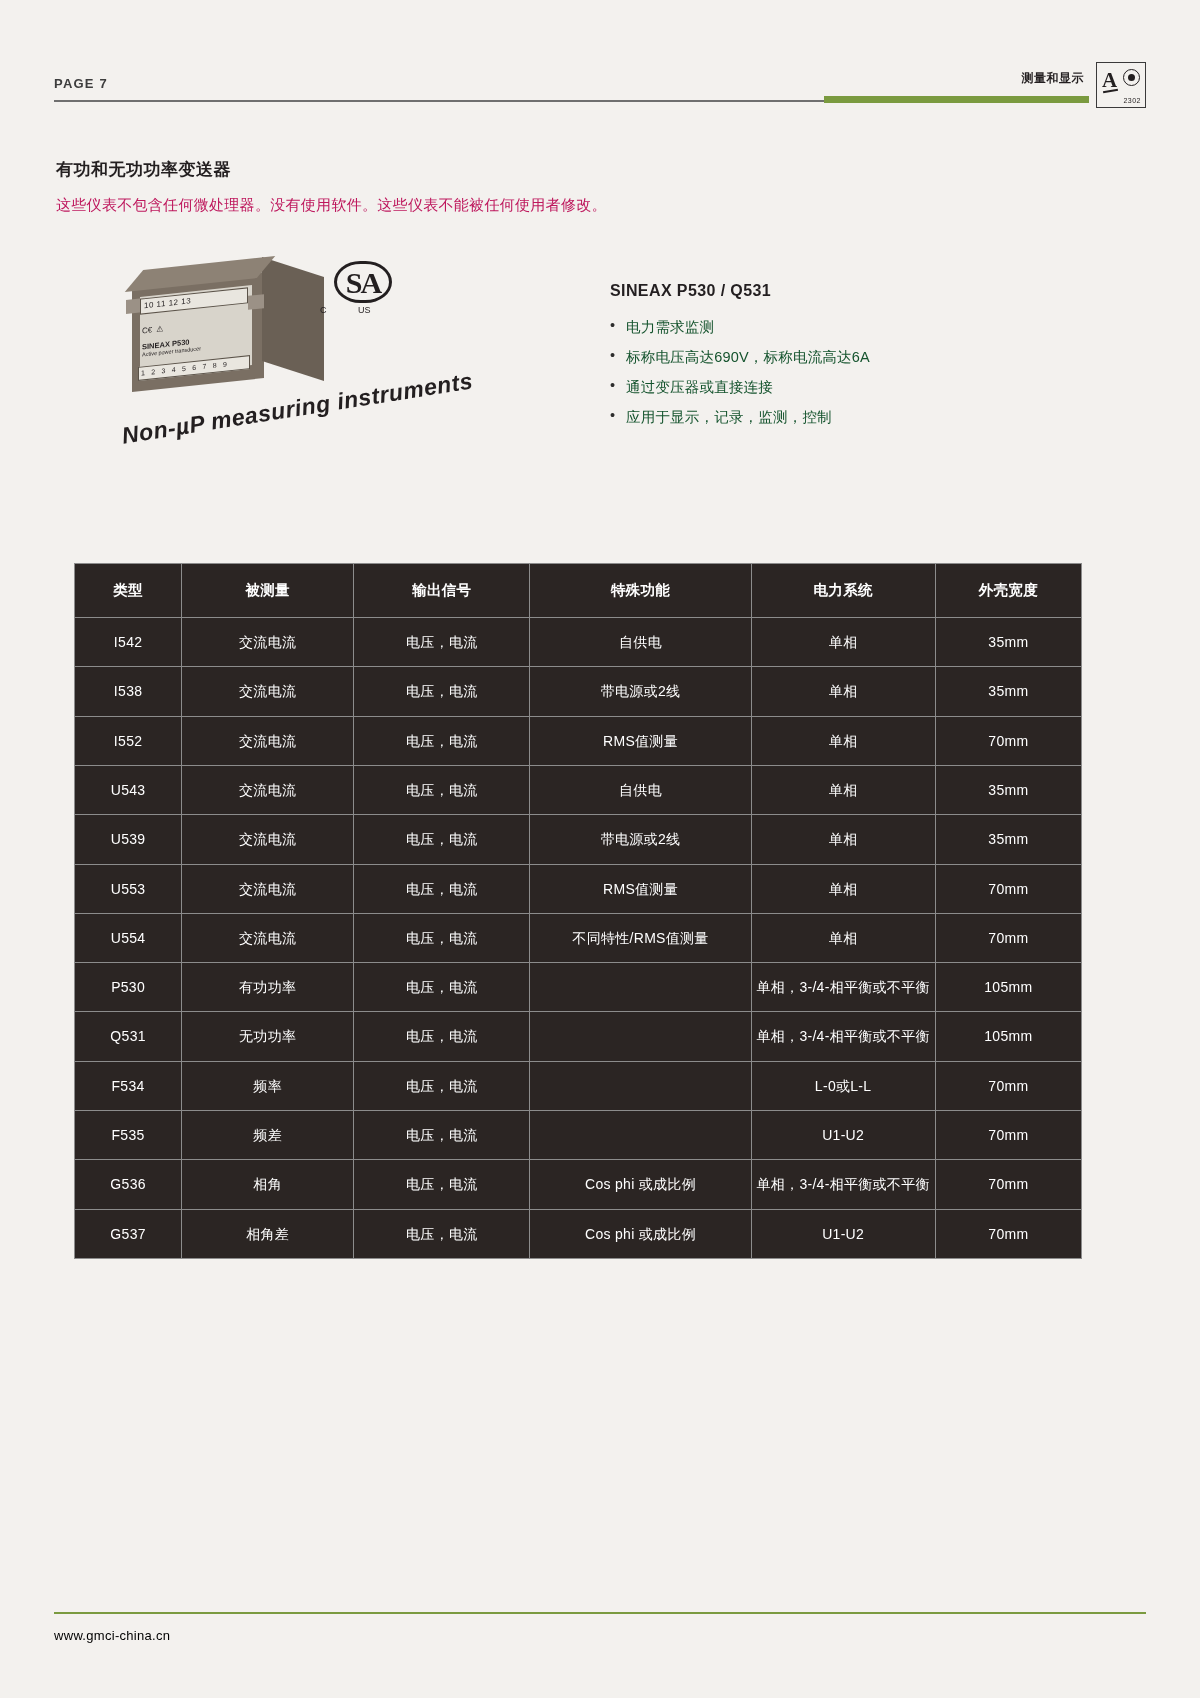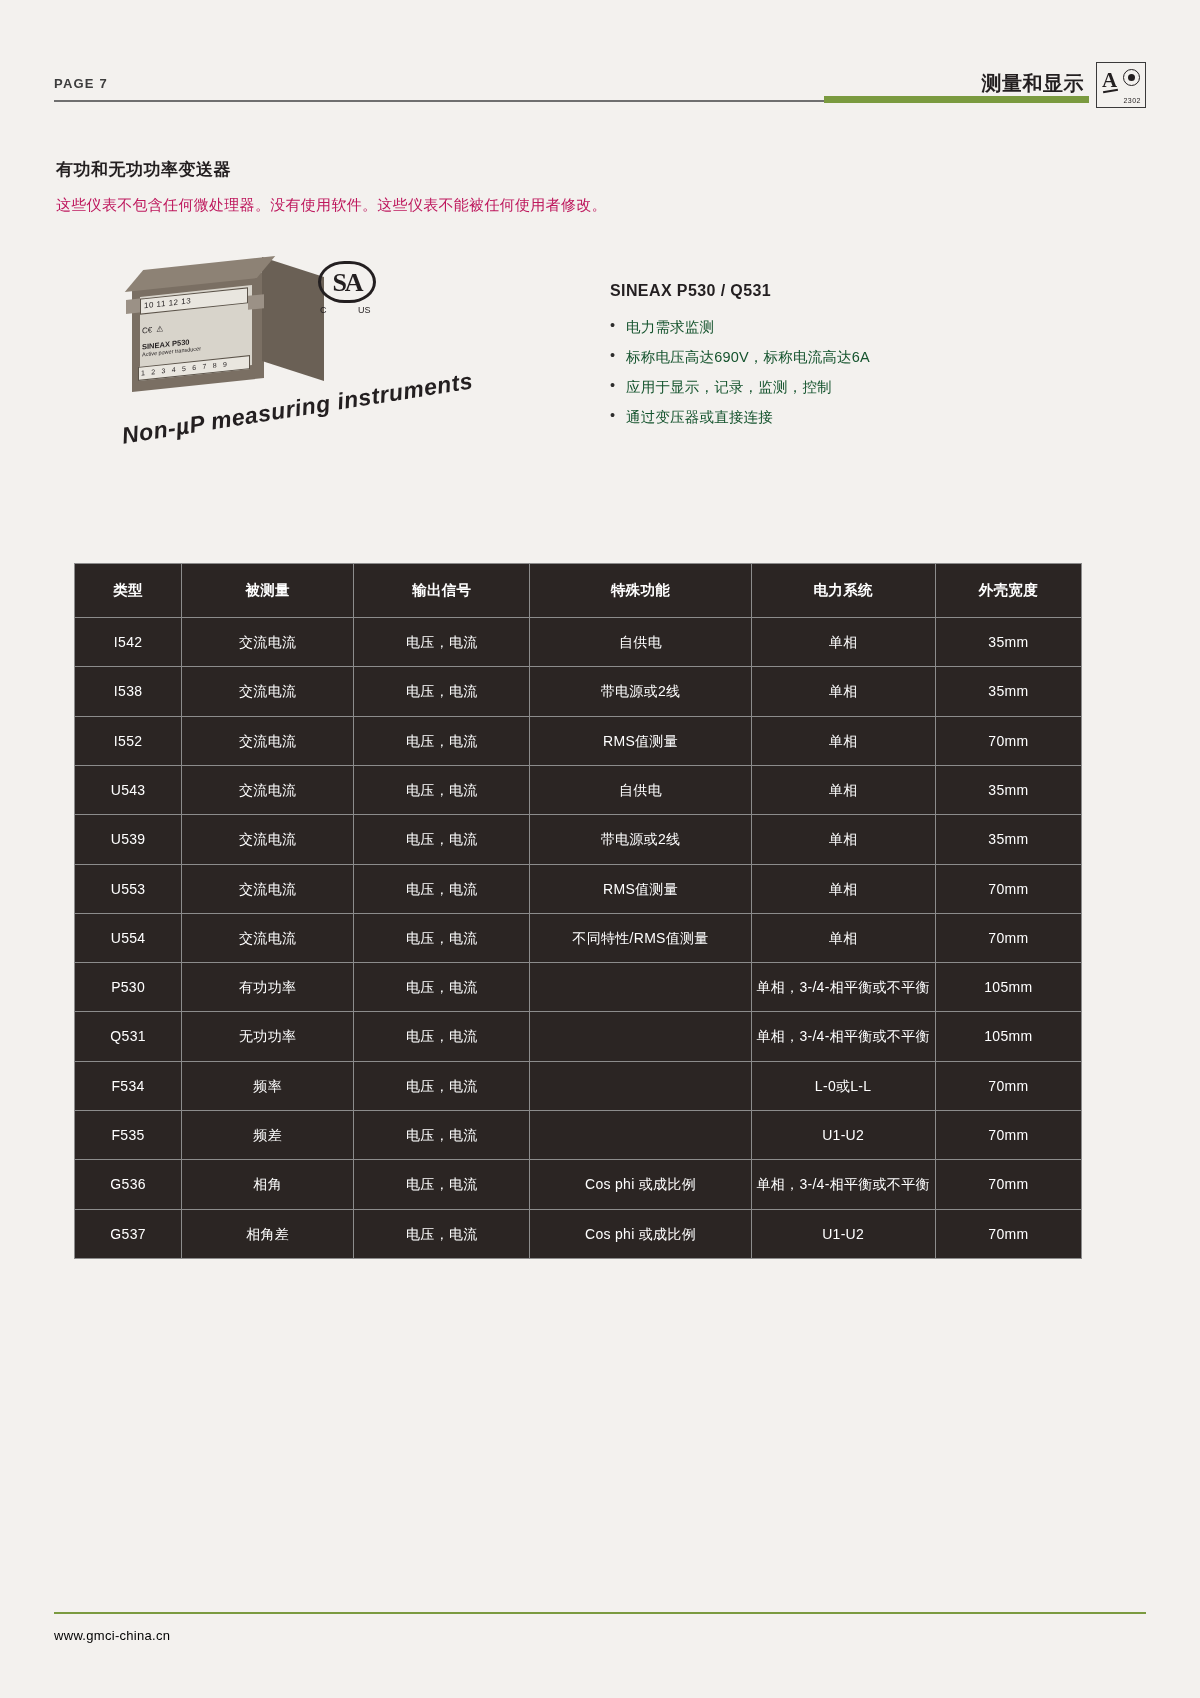--- a/index.html
+++ b/index.html
@@ -52,21 +52,21 @@
     left: 770px;
     top: 34px;
     width: 265px;
     height: 7px;
     background: #7a9a3f;
   }
   .header-title {
     position: absolute;
     right: 62px;
     top: 8px;
-    font-size: 20px;
+    font-size: 12px;
     font-weight: bold;
     color: #231f20;
     letter-spacing: 0.5px;
   }
   .logo-box {
     position: absolute;
     right: 0;
     top: 0;
     width: 50px;
     height: 46px;
@@ -234,25 +234,25 @@
 
   .csa {
     position: absolute;
     left: 228px;
     top: 6px;
     width: 62px;
     height: 60px;
   }
   .csa-mark {
     position: absolute;
-    left: 0; top: 0;
+    left: 16px; top: 0;
     width: 58px; height: 42px;
     border: 3px solid #231f20;
     border-radius: 50%/55%;
-    font-size: 26px;
+    font-size: 30px;
     font-weight: bold;
     font-family: "Liberation Serif", serif;
     text-align: center;
     line-height: 38px;
     letter-spacing: -2px;
   }
   .csa-c { position:absolute; left:2px; top:44px; font-size:9px; }
   .csa-us { position:absolute; left:40px; top:44px; font-size:9px; }
 
   .nonup {
@@ -389,22 +389,22 @@
       <div class="csa-c">C</div>
       <div class="csa-us">US</div>
     </div>
     <div class="nonup">Non-µP measuring instruments</div>
   </div>
 
   <div class="prod-info">
     <div class="prod-title">SINEAX P530 / Q531</div>
     <div class="prod-bullet">电力需求监测</div>
     <div class="prod-bullet">标称电压高达690V，标称电流高达6A</div>
+    <div class="prod-bullet">通过变压器或直接连接</div>
     <div class="prod-bullet">应用于显示，记录，监测，控制</div>
-    <div class="prod-bullet">通过变压器或直接连接</div>
   </div>
 
   <div class="table-wrap">
     <table class="spec">
       <colgroup>
         <col class="c1">
           <col class="c2">
           <col class="c3">
           <col class="c4">
           <col class="c5">

